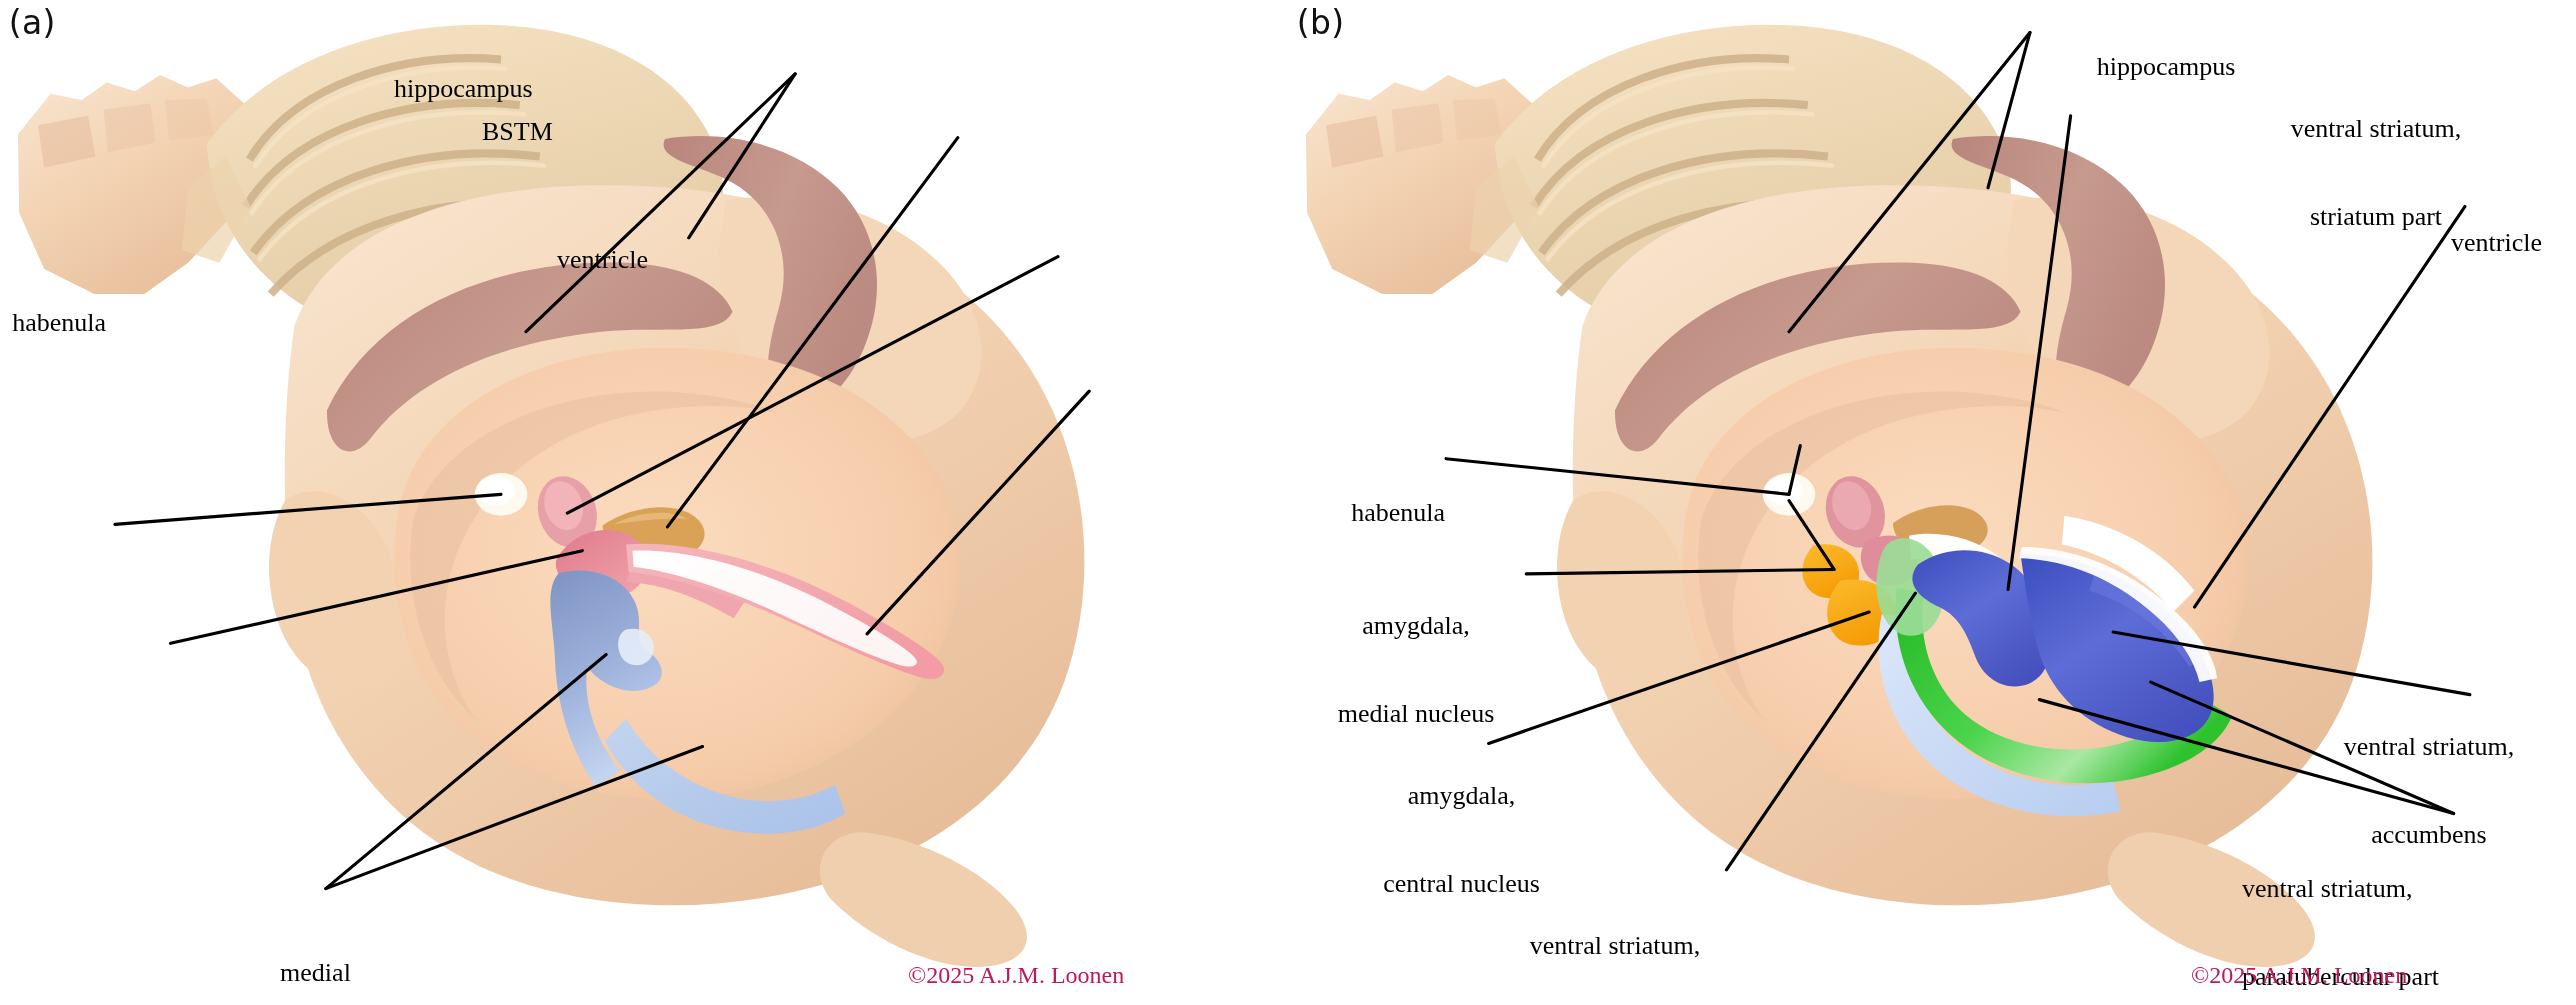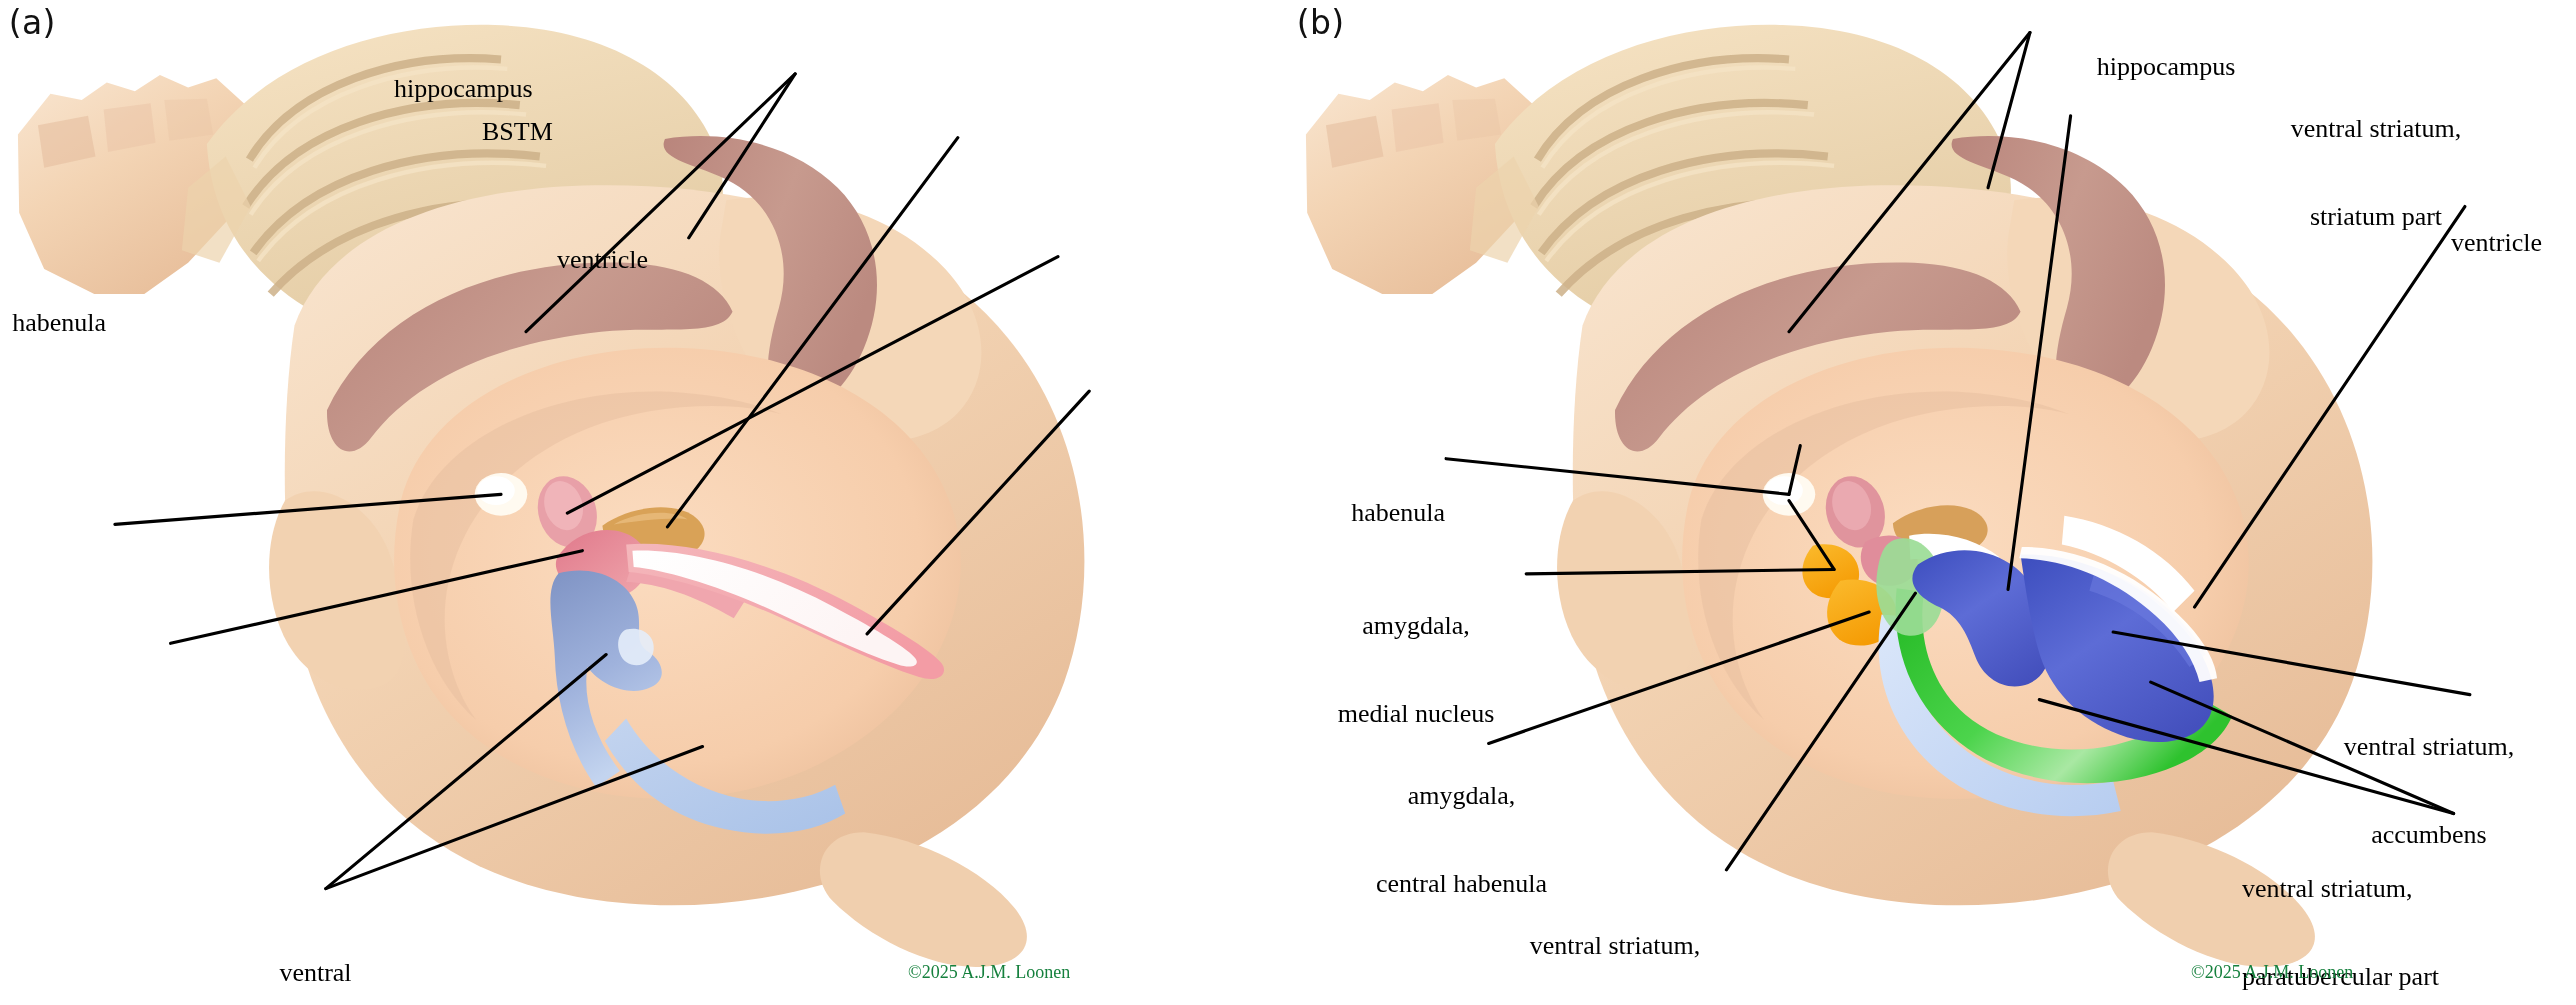--- a/index.html
+++ b/index.html
@@ -21,21 +21,21 @@
 
   .fig-svg{position:absolute;left:0;top:0;width:1288px;height:1005px;}
 
   .lbl{
     position:absolute;font-size:26px;line-height:1.12;
     white-space:pre;color:#000;
   }
   .lbl.r{text-align:right;}
   .lbl.c{text-align:center;}
   .credit{
-    position:absolute;font-size:18px;color:#15803d;white-space:pre;
+    position:absolute;font-size:24px;color:#be185d;white-space:pre;
   }
 </style>
 </head>
 <body>
 
 <div class="panel" id="panel-a">
 
   <div class="panel-letter" style="left:8.8px;top:6.3px;">(a)</div>
 
   <svg class="fig-svg" viewBox="0 0 2057 1606">
@@ -221,21 +221,21 @@
   <div class="lbl" style="left:557px;top:187px;">
     <div>ventricle</div>
   </div>
 
   <div class="lbl r" style="left:0px;top:250px;width:106px;">
     <div>habenula</div>
   </div>
 
 
   <div class="lbl c" style="left:237px;top:900px;width:157px;">
-    <div>ventral</div>
+    <div>medial</div>
     
   </div>
 
   <div class="credit" style="left:908px;top:962px;">©2025 A.J.M. Loonen</div>
 </div>
 
 <div class="panel" id="panel-b">
 
   <div class="panel-letter" style="left:8.8px;top:6.3px;">(b)</div>
 
@@ -452,21 +452,21 @@
     <div>habenula</div>
   </div>
 
   <div class="lbl c" style="left:19px;top:553px;width:218px;">
     <div>amygdala,</div>
     <div>medial nucleus</div>
   </div>
 
   <div class="lbl c" style="left:56px;top:723px;width:235px;">
     <div>amygdala,</div>
-    <div>central habenula</div>
+    <div>central nucleus</div>
   </div>
 
   <div class="lbl c" style="left:183px;top:873px;width:288px;">
     <div>ventral striatum,</div>
     
   </div>
 
   <div class="credit" style="left:903px;top:962px;">©2025 A.J.M. Loonen</div>
 </div>
 

